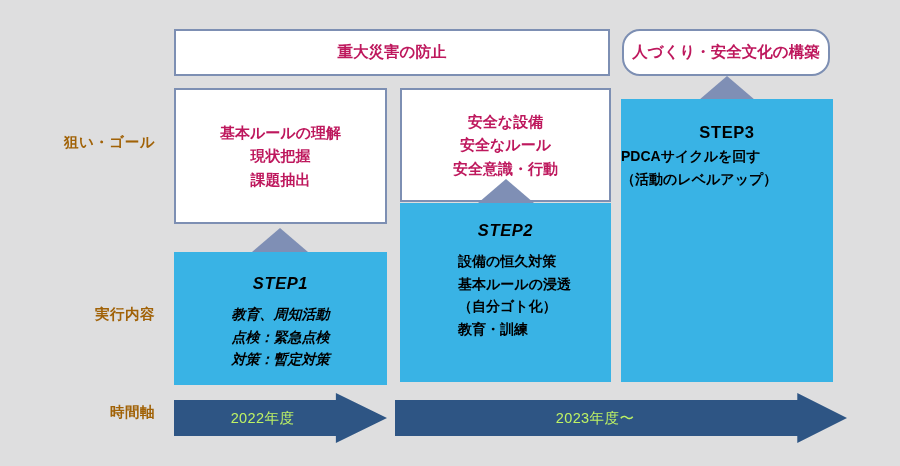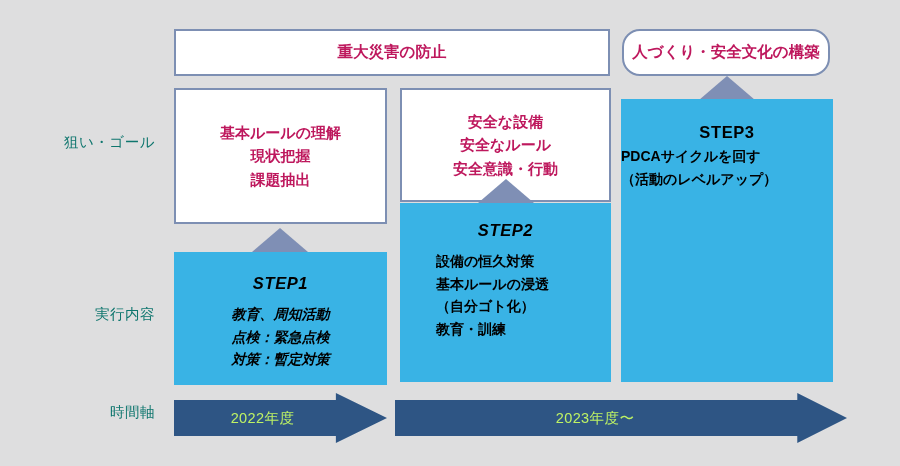--- a/index.html
+++ b/index.html
@@ -17,22 +17,22 @@
     position: relative;
     width: 900px;
     height: 466px;
     background: #dededf;
   }
 
   
   .row-label {
     position: absolute;
     font-size: 14.5px;
-    font-weight: 400;
-    color: #0f766e;
+    font-weight: 700;
+    color: #a16207;
     letter-spacing: .5px;
     text-align: right;
     white-space: nowrap;
     line-height: 1;
   }
   #label-goal   { left: 0;  top: 135px; width: 155px; }
   #label-exec   { left: 0;  top: 307px; width: 155px; }
   #label-time   { left: 0;  top: 405px; width: 155px; }
 
   
@@ -95,21 +95,21 @@
     line-height: 1.62;
     white-space: nowrap;
   }
   .step-body .line { display: block; }
 
   
   #box-step1 .step-title { margin-top: 22px; }
   #box-step1 .step-body  { margin-top: 10px; text-align: center; }
 
   #box-step2 .step-title { margin-top: 18px; font-style: italic; }
-  #box-step2 .step-body  { margin-top: 10px; text-align: left; padding-left: 36px; }
+  #box-step2 .step-body  { margin-top: 10px; text-align: left; padding-left: 21px; margin-left: 37px; }
 
   #box-step3 .step-title { margin-top: 24px; }
   #box-step3 .step-body  { margin-top: 3px; text-align: left; }
 
   
   .up-arrow {
     position: absolute;
     width: 0; height: 0;
     border-left: 28px solid transparent;
     border-right: 28px solid transparent;

